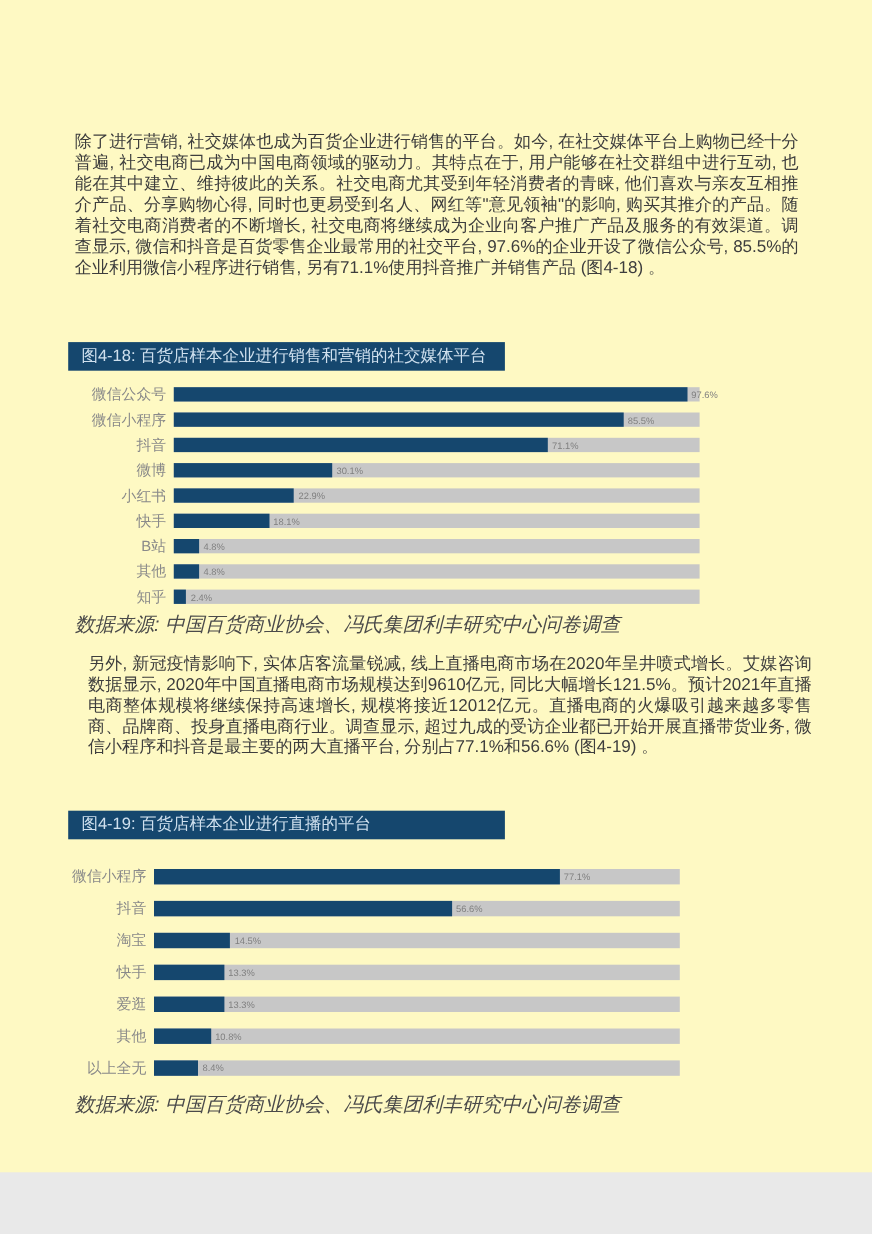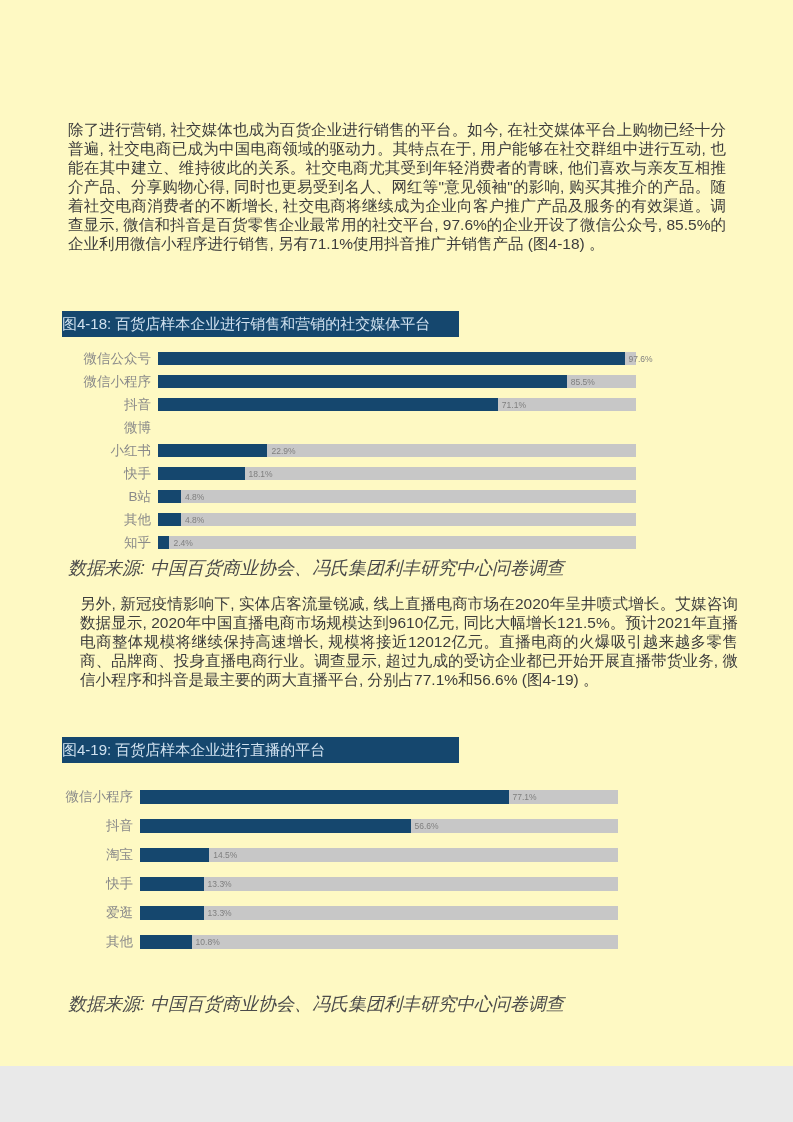--- a/index.html
+++ b/index.html
@@ -15,21 +15,21 @@
   .para {
     position:absolute; left:68px; width:658px;
     font-size:15.5px; line-height:19px; color:#3d3d3d;
     text-align:justify;
   }
   .para1 { top:120px; }
   .para2 { top:594px;margin-left:12px; }
   .chart-title-bar {
     position:absolute; left:62px; width:397px; height:26px;
     background:#15476e; color:#cfe0ee;
-    font-size:15px; line-height:26px; 
+    font-size:15px; line-height:26px; padding-left:12px;
     white-space:nowrap; overflow:hidden;
   }
   .chart-title-bar-1 { top:311px; }
   .chart-title-bar-2 { top:737px; }
   .chart {
     position:absolute; left:62px; width:556px;
   }
   .chart-1 { top:347px;margin-left:18px; }
   .chart-2 { top:782px; }
   .chart-row { display:flex; align-items:center; }
@@ -88,20 +88,24 @@
       </div>
       <div class="chart-row">
         <div class="row-label">抖音</div>
         <div class="row-track" style="background: rgb(199, 199, 199);">
           <div class="row-fill" style="width: 71.1%; background: rgb(21, 71, 110);"></div>
           <span class="row-value" style="left: 71.1%;">71.1%</span>
         </div>
       </div>
       <div class="chart-row">
         <div class="row-label">微博</div>
+        <div class="row-track" style="background: rgb(199, 199, 199);">
+          <div class="row-fill" style="width: 30.1%; background: rgb(21, 71, 110);"></div>
+          <span class="row-value" style="left: 30.1%;">30.1%</span>
+        </div>
       </div>
       <div class="chart-row">
         <div class="row-label">小红书</div>
         <div class="row-track" style="background: rgb(199, 199, 199);">
           <div class="row-fill" style="width: 22.9%; background: rgb(21, 71, 110);"></div>
           <span class="row-value" style="left: 22.9%;">22.9%</span>
         </div>
       </div>
       <div class="chart-row">
         <div class="row-label">快手</div>
@@ -175,19 +179,26 @@
           <span class="row-value" style="left: 13.3%;">13.3%</span>
         </div>
       </div>
       <div class="chart-row">
         <div class="row-label">其他</div>
         <div class="row-track" style="background: rgb(199, 199, 199);">
           <div class="row-fill" style="width: 10.8%; background: rgb(21, 71, 110);"></div>
           <span class="row-value" style="left: 10.8%;">10.8%</span>
         </div>
       </div>
+      <div class="chart-row">
+        <div class="row-label">以上全无</div>
+        <div class="row-track" style="background: rgb(199, 199, 199);">
+          <div class="row-fill" style="width: 8.4%; background: rgb(21, 71, 110);"></div>
+          <span class="row-value" style="left: 8.4%;">8.4%</span>
+        </div>
+      </div>
     </div>
 
   <p class="source-line source-2">数据来源: 中国百货商业协会、冯氏集团利丰研究中心问卷调查</p>
 
   <div class="page-number">33</div>
 
 </div>
 
 </body></html>

